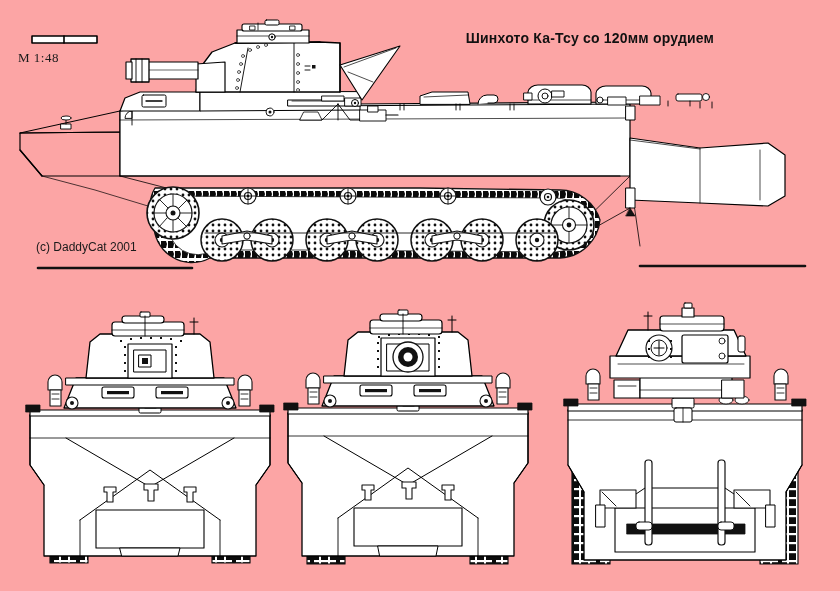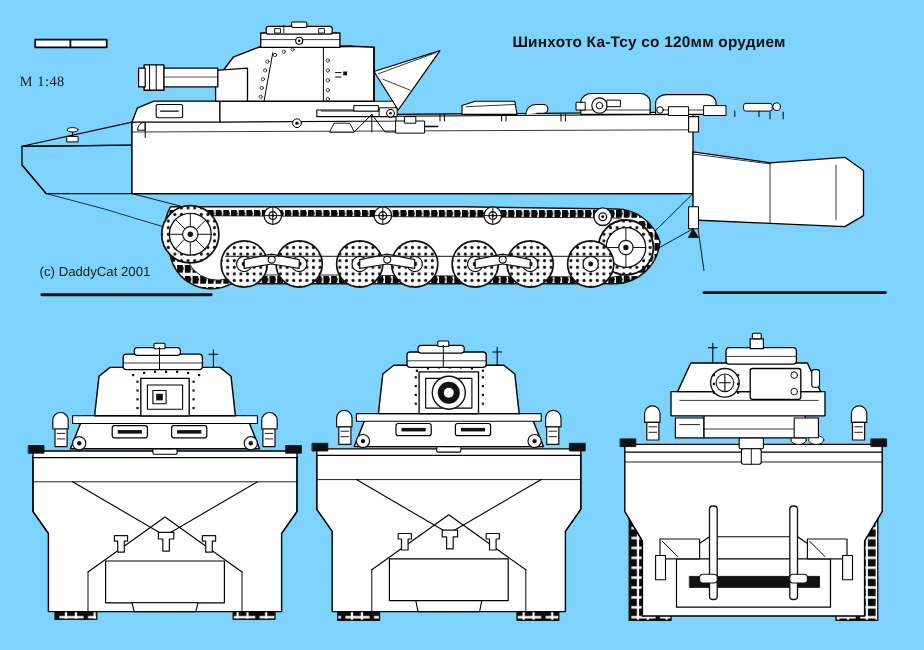--- a/index.html
+++ b/index.html
@@ -7,21 +7,21 @@
     padding: 0;
     background: #ffffff;
   }
   body {
     font-family: "Liberation Sans", sans-serif;
   }
   #sheet {
     position: relative;
     width: 840px;
     height: 591px;
-    background: #7dd3fc;
+    background: #fca5a5;
     overflow: hidden;
   }
   #sheet svg {
     position: absolute;
     left: 0;
     top: 0;
   }
   .title-text {
     position: absolute;
     left: 420px;
@@ -36,21 +36,20 @@
     white-space: nowrap;
   }
   .scale-label {
     position: absolute;
     left: 18px;
     top: 50px;
     font-family: "Liberation Serif", serif;
     font-size: 13px;
     color: #1a1a1a;
     letter-spacing: 0.5px;
-    margin-top: 16px;
   }
   .copyright-text {
     position: absolute;
     left: 36px;
     top: 240px;
     font-family: "Liberation Sans", sans-serif;
     font-size: 12px;
     color: #1a1a1a;
   }
 </style>

